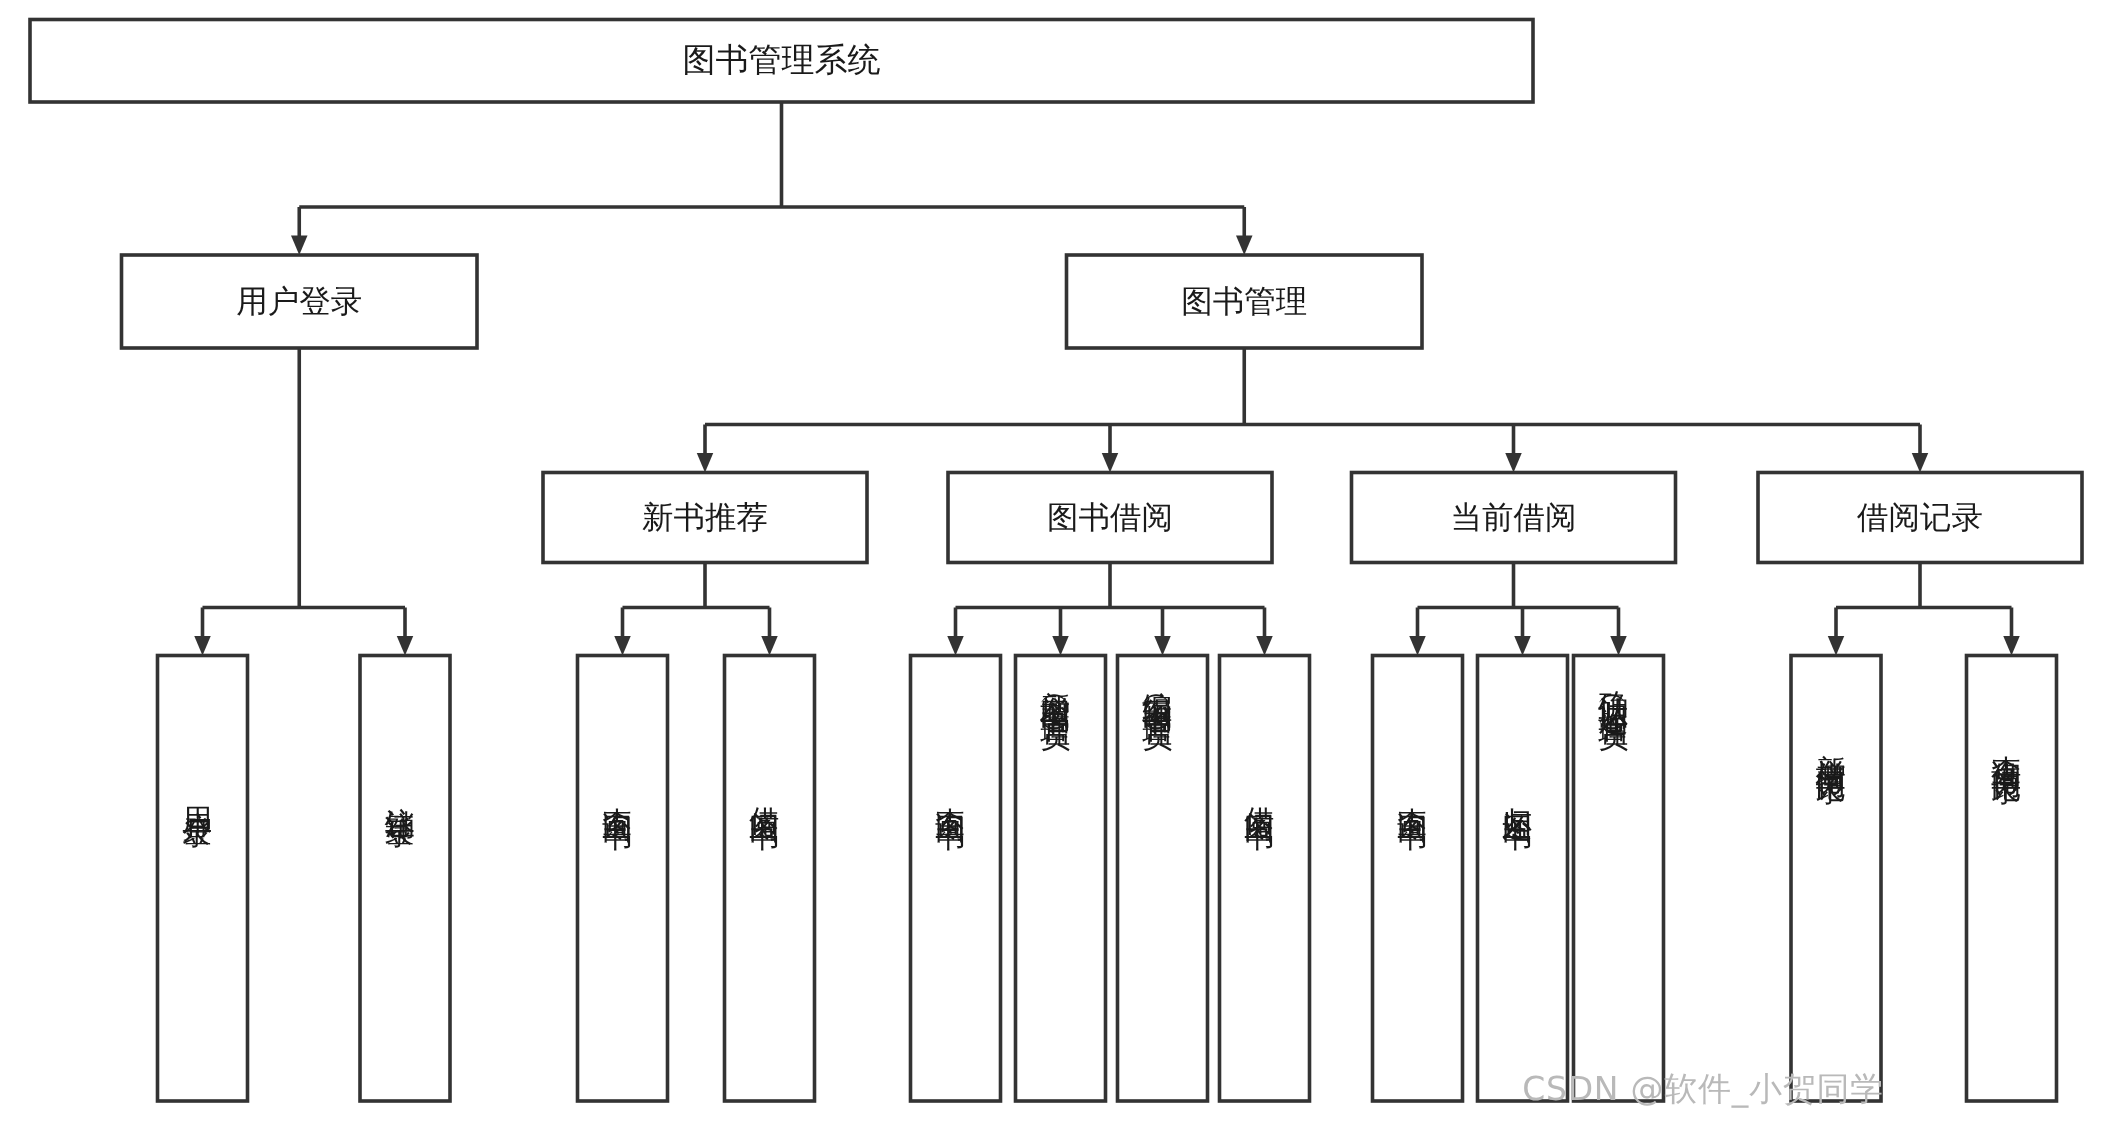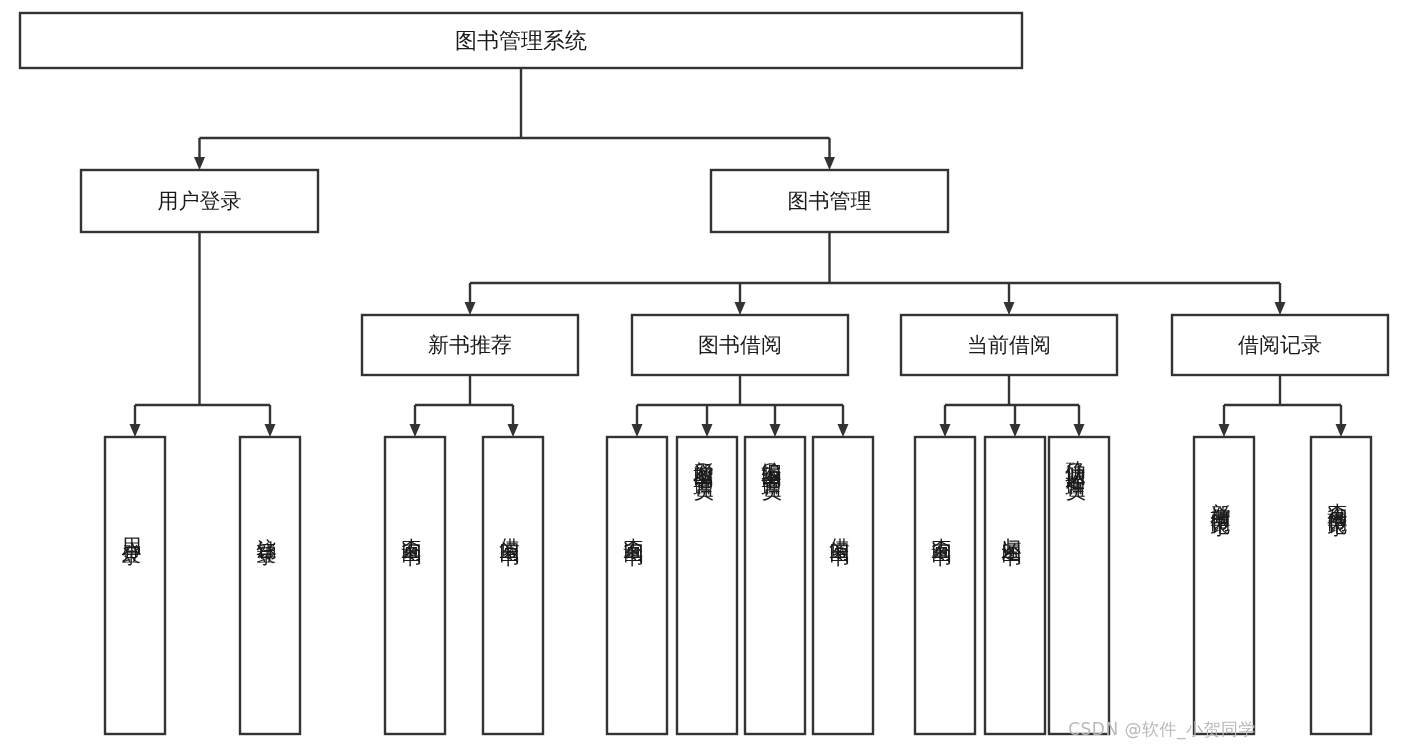--- a/index.html
+++ b/index.html
@@ -67,21 +67,21 @@
     color: #1a1a1a;
     white-space: nowrap;
     text-align: start;
     pointer-events: none;
   }
   .watermark {
     position: absolute;
     right: 14px;
     bottom: 6px;
     font-family: "DejaVu Sans", "Liberation Sans", sans-serif;
-    font-size: 17px;
+    font-size: 22px;
     color: #b9b9b9;
     letter-spacing: 0.5px;
     white-space: nowrap;
     user-select: none;
   }
 </style>
 </head>
 <body>
 
 <div id="diagram-root">

